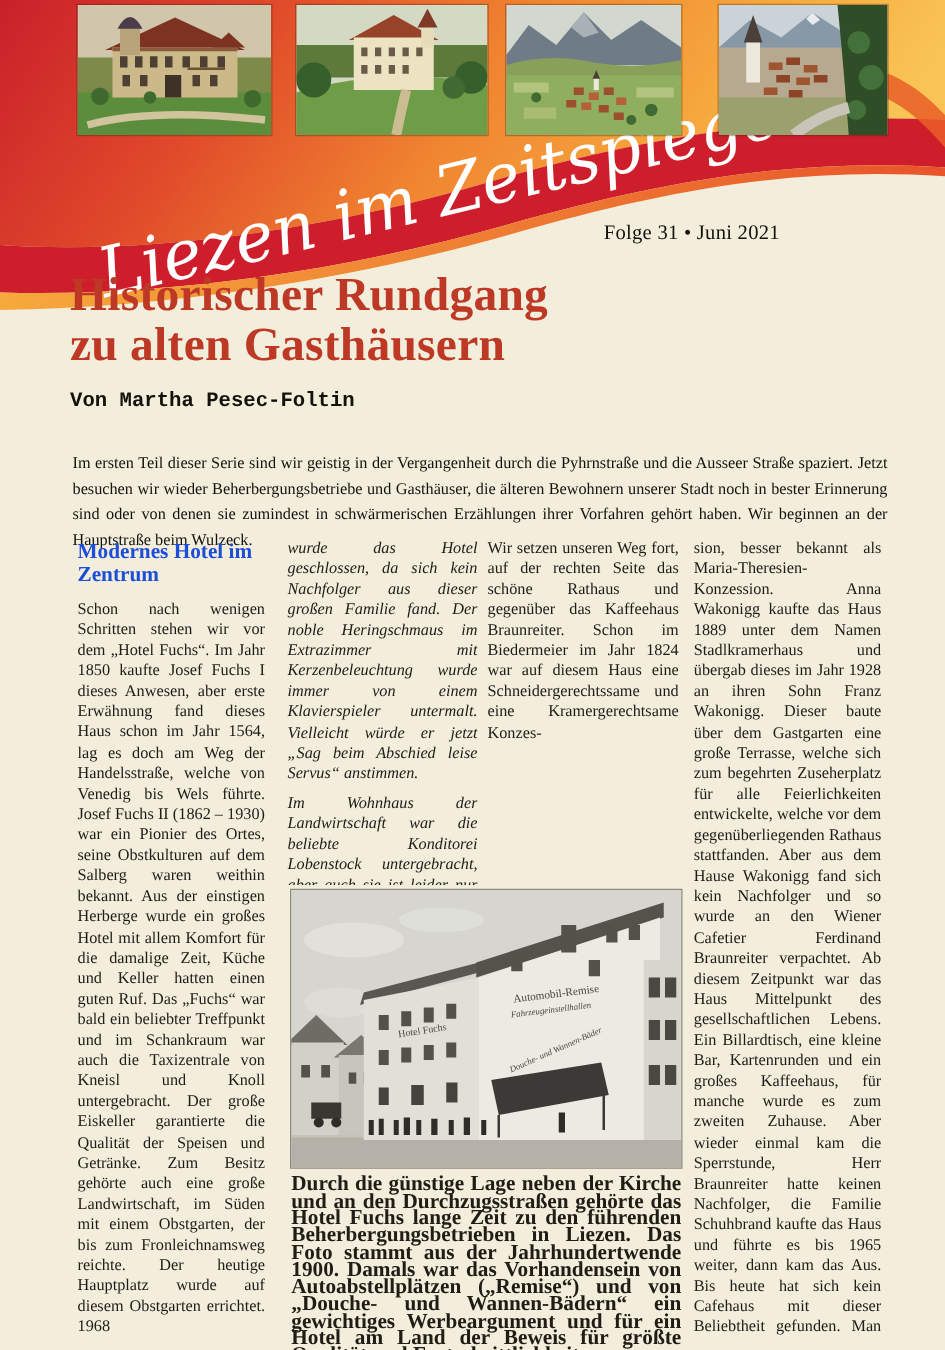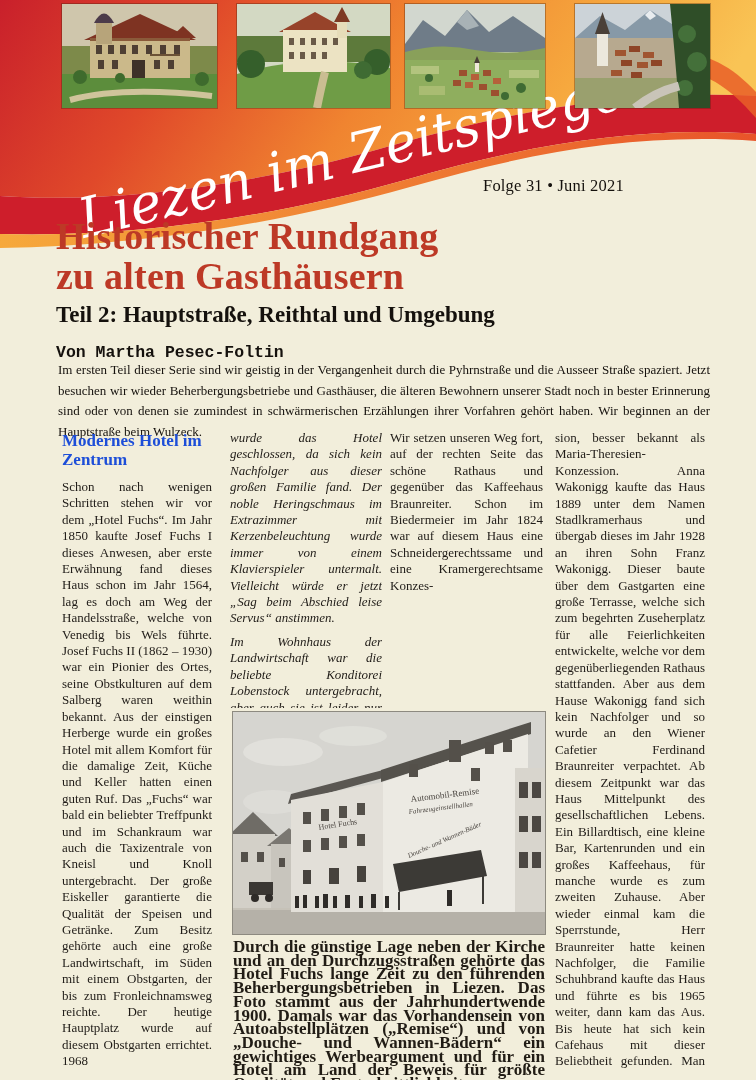--- a/index.html
+++ b/index.html
@@ -183,21 +183,20 @@
     </svg>
   </div>
 
   <div class="issue-line">Folge 31 • Juni 2021</div>
 
   <div class="title-block">
     <div class="main-title">
       <div>Historischer Rundgang</div>
       <div>zu alten Gasthäusern</div>
     </div>
-    <div class="subtitle">Teil 2: Hauptstraße, Reithtal und Umgebung</div>
     <div class="byline">Von Martha Pesec-Foltin</div>
   </div>
 
   <div class="intro">Im ersten Teil dieser Serie sind wir geistig in der Vergangenheit durch die Pyhrnstraße und die Ausseer Straße spaziert. Jetzt besuchen wir wieder Beherbergungsbetriebe und Gasthäuser, die älteren Bewohnern unserer Stadt noch in bester Erinnerung sind oder von denen sie zumindest in schwärmerischen Erzählungen ihrer Vorfahren gehört haben. Wir beginnen an der Hauptstraße beim Wulzeck.</div>
 
   <div class="col col-1">
     <div class="section-heading">Modernes Hotel im Zentrum</div>
     <p>Schon nach wenigen Schritten stehen wir vor dem „Hotel Fuchs“. Im Jahr 1850 kaufte Josef Fuchs I dieses Anwesen, aber erste Erwähnung fand dieses Haus schon im Jahr 1564, lag es doch am Weg der Handelsstraße, welche von Venedig bis Wels führte. Josef Fuchs II (1862 – 1930) war ein Pionier des Ortes, seine Obstkulturen auf dem Salberg waren weithin bekannt. Aus der einstigen Herberge wurde ein großes Hotel mit allem Komfort für die damalige Zeit, Küche und Keller hatten einen guten Ruf. Das „Fuchs“ war bald ein beliebter Treffpunkt und im Schankraum war auch die Taxizentrale von Kneisl und Knoll untergebracht. Der große Eiskeller garantierte die Qualität der Speisen und Getränke. Zum Besitz gehörte auch eine große Landwirtschaft, im Süden mit einem Obstgarten, der bis zum Fronleichnamsweg reichte. Der heutige Hauptplatz wurde auf diesem Obstgarten errichtet. 1968</p>
   </div>
 

